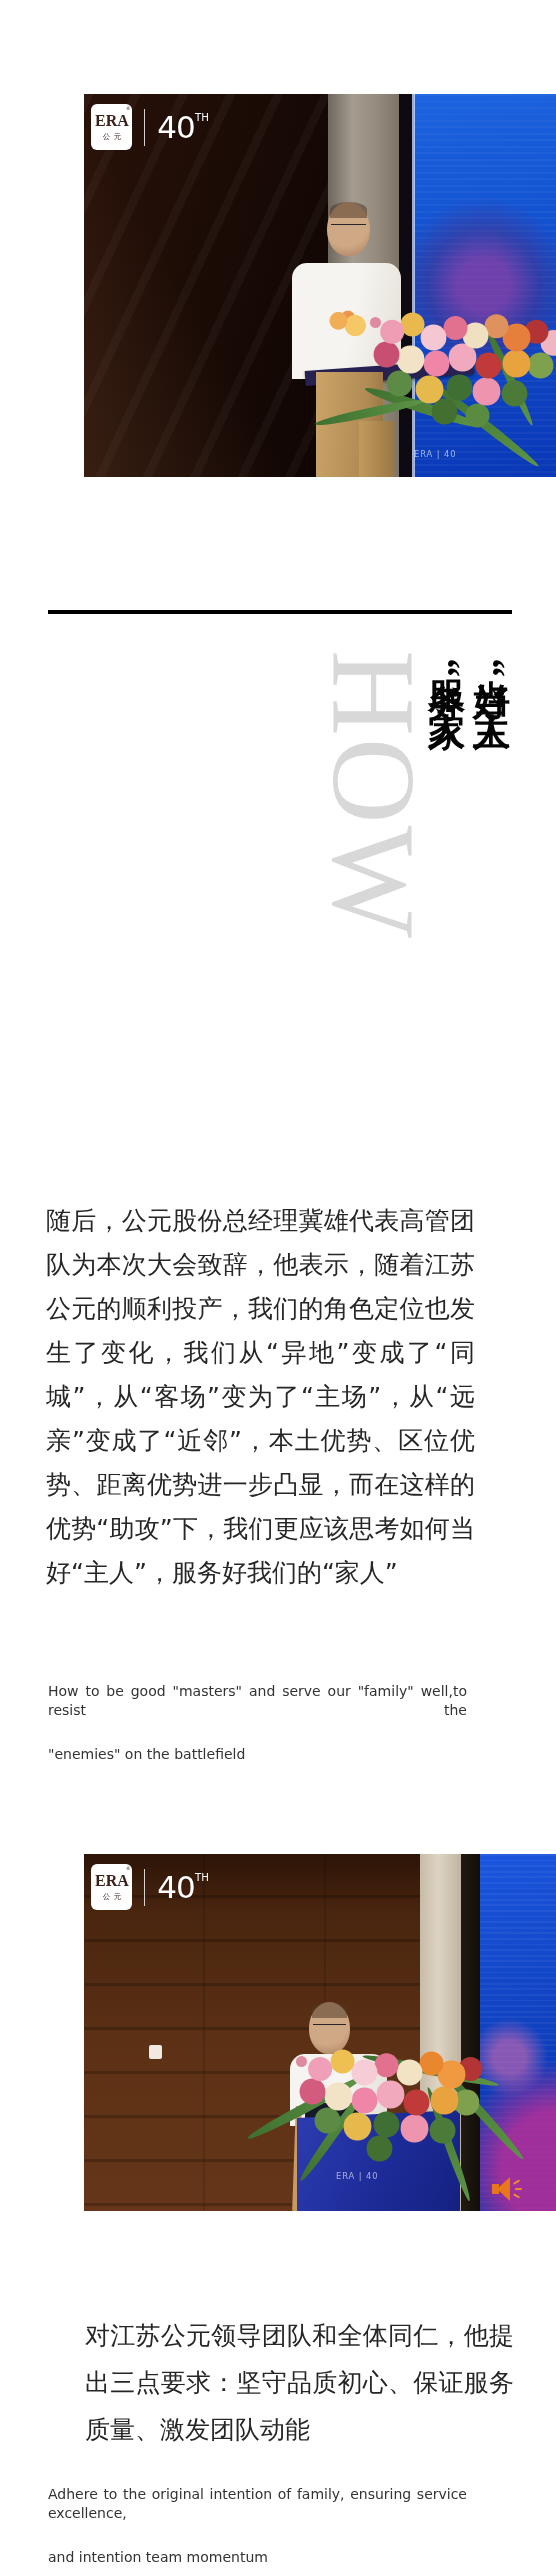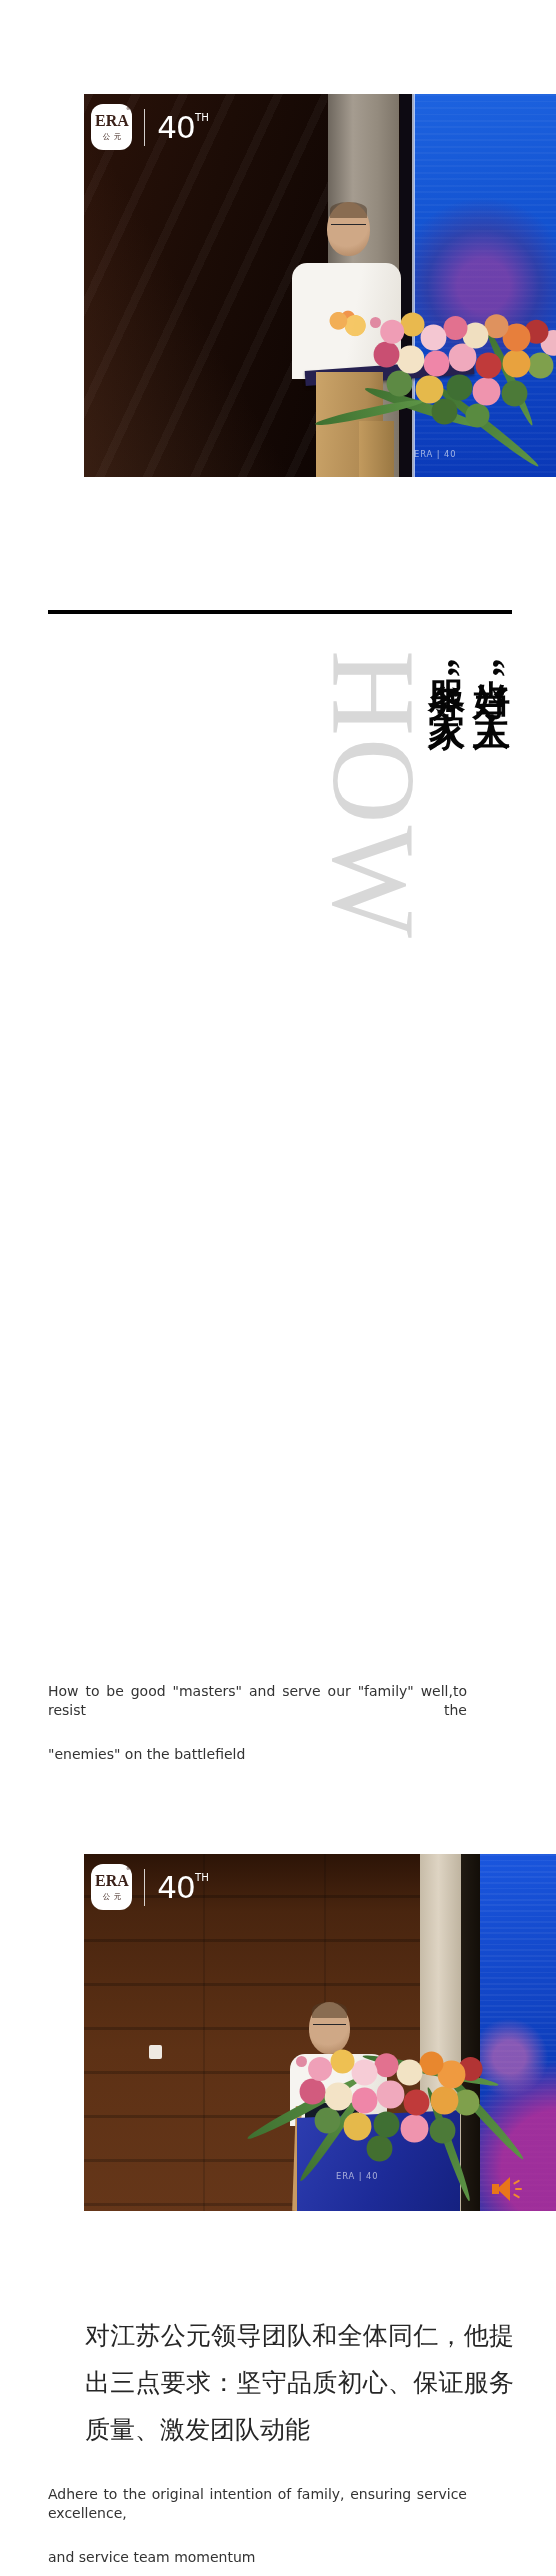--- a/index.html
+++ b/index.html
@@ -105,21 +105,21 @@
   .spk .box{position:absolute;left:0;top:9.3px;width:6.5px;height:9.3px;background:#e8761a;}
   .spk .cone{position:absolute;left:4.6px;top:1.9px;width:0;height:0;
     border-top:12px solid transparent;border-bottom:12px solid transparent;border-right:13px solid #e8761a;}
   .spk .wave{position:absolute;width:7.4px;height:1.9px;background:#f08a30;border-radius:1.9px;}
   .spk .w1{left:21.3px;top:5.6px;transform:rotate(-30deg);}
   .spk .w2{left:23px;top:13px;}
   .spk .w3{left:21.3px;top:20.4px;transform:rotate(30deg);}
 
   
   .brandbar{position:absolute;left:7.4px;top:10.2px;display:flex;align-items:center;}
-  .era-box{width:41px;height:46px;background:#ffffff;border-radius:12px;position:relative;
+  .era-box{width:41px;height:46px;background:#ffffff;border-radius:6px;position:relative;
     display:flex;flex-direction:column;align-items:center;justify-content:center;}
   .era-txt{font-family:"Liberation Serif","DejaVu Serif",serif;font-weight:700;font-size:16px;
     line-height:16px;color:#3a2018;letter-spacing:0;}
   .era-reg{position:absolute;right:1.9px;top:1.9px;font-size:4.6px;color:#3a2018;}
   .era-sub{font-size:7.4px;color:#3a2018;letter-spacing:3.7px;margin-top:2.8px;text-indent:3.7px;}
   .brand-sep{display:block;width:0.9px;height:37px;background:rgba(255,255,255,.8);margin:0 12px;}
   .anniv{color:#ffffff;font-weight:400;}
   .anniv .n{font-size:31px;letter-spacing:-0.9px;}
   .anniv .s{font-size:10.2px;vertical-align:16.7px;letter-spacing:0;}
 
@@ -193,20 +193,21 @@
   <hr class="rule">
 
   <div class="how">
     <span>HOW</span>
   </div>
   <div class="vtitle">
     <div class="vline">当好“主人”</div>
     <div class="vline">服务“家人”</div>
   </div>
 
+  <p class="zh p-zh1">随后，公元股份总经理冀雄代表高管团队为本次大会致辞，他表示，随着江苏公元的顺利投产，我们的角色定位也发生了变化，我们从“异地”变成了“同城”，从“客场”变为了“主场”，从“远亲”变成了“近邻”，本土优势、区位优势、距离优势进一步凸显，而在这样的优势“助攻”下，我们更应该思考如何当好“主人”，服务好我们的“家人”</p>
   <div class="en en1">
     <span class="en-l1">How to be good "masters" and serve our "family" well,to resist the</span>
     <span class="en-l2">"enemies" on the battlefield</span>
   </div>
 
   <figure class="photo photo2">
     <div class="p2-wood"></div>
     <div class="p2-switch"></div>
     <div class="p2-pillar"></div>
     <div class="p2-col"></div>
@@ -245,17 +246,17 @@
       <i class="brand-sep"></i>
       <div class="anniv">
         <span class="n">40</span><sup class="s">TH</sup>
       </div>
     </div>
   </figure>
 
   <p class="zh p-zh2">对江苏公元领导团队和全体同仁，他提出三点要求：坚守品质初心、保证服务质量、激发团队动能</p>
   <div class="en en2">
     <span class="en-l1">Adhere to the original intention of family, ensuring service excellence,</span>
-    <span class="en-l2">and service team momentum</span>
+    <span class="en-l2">and intention team momentum</span>
   </div>
 
 </div>
 
 
 </body></html>

